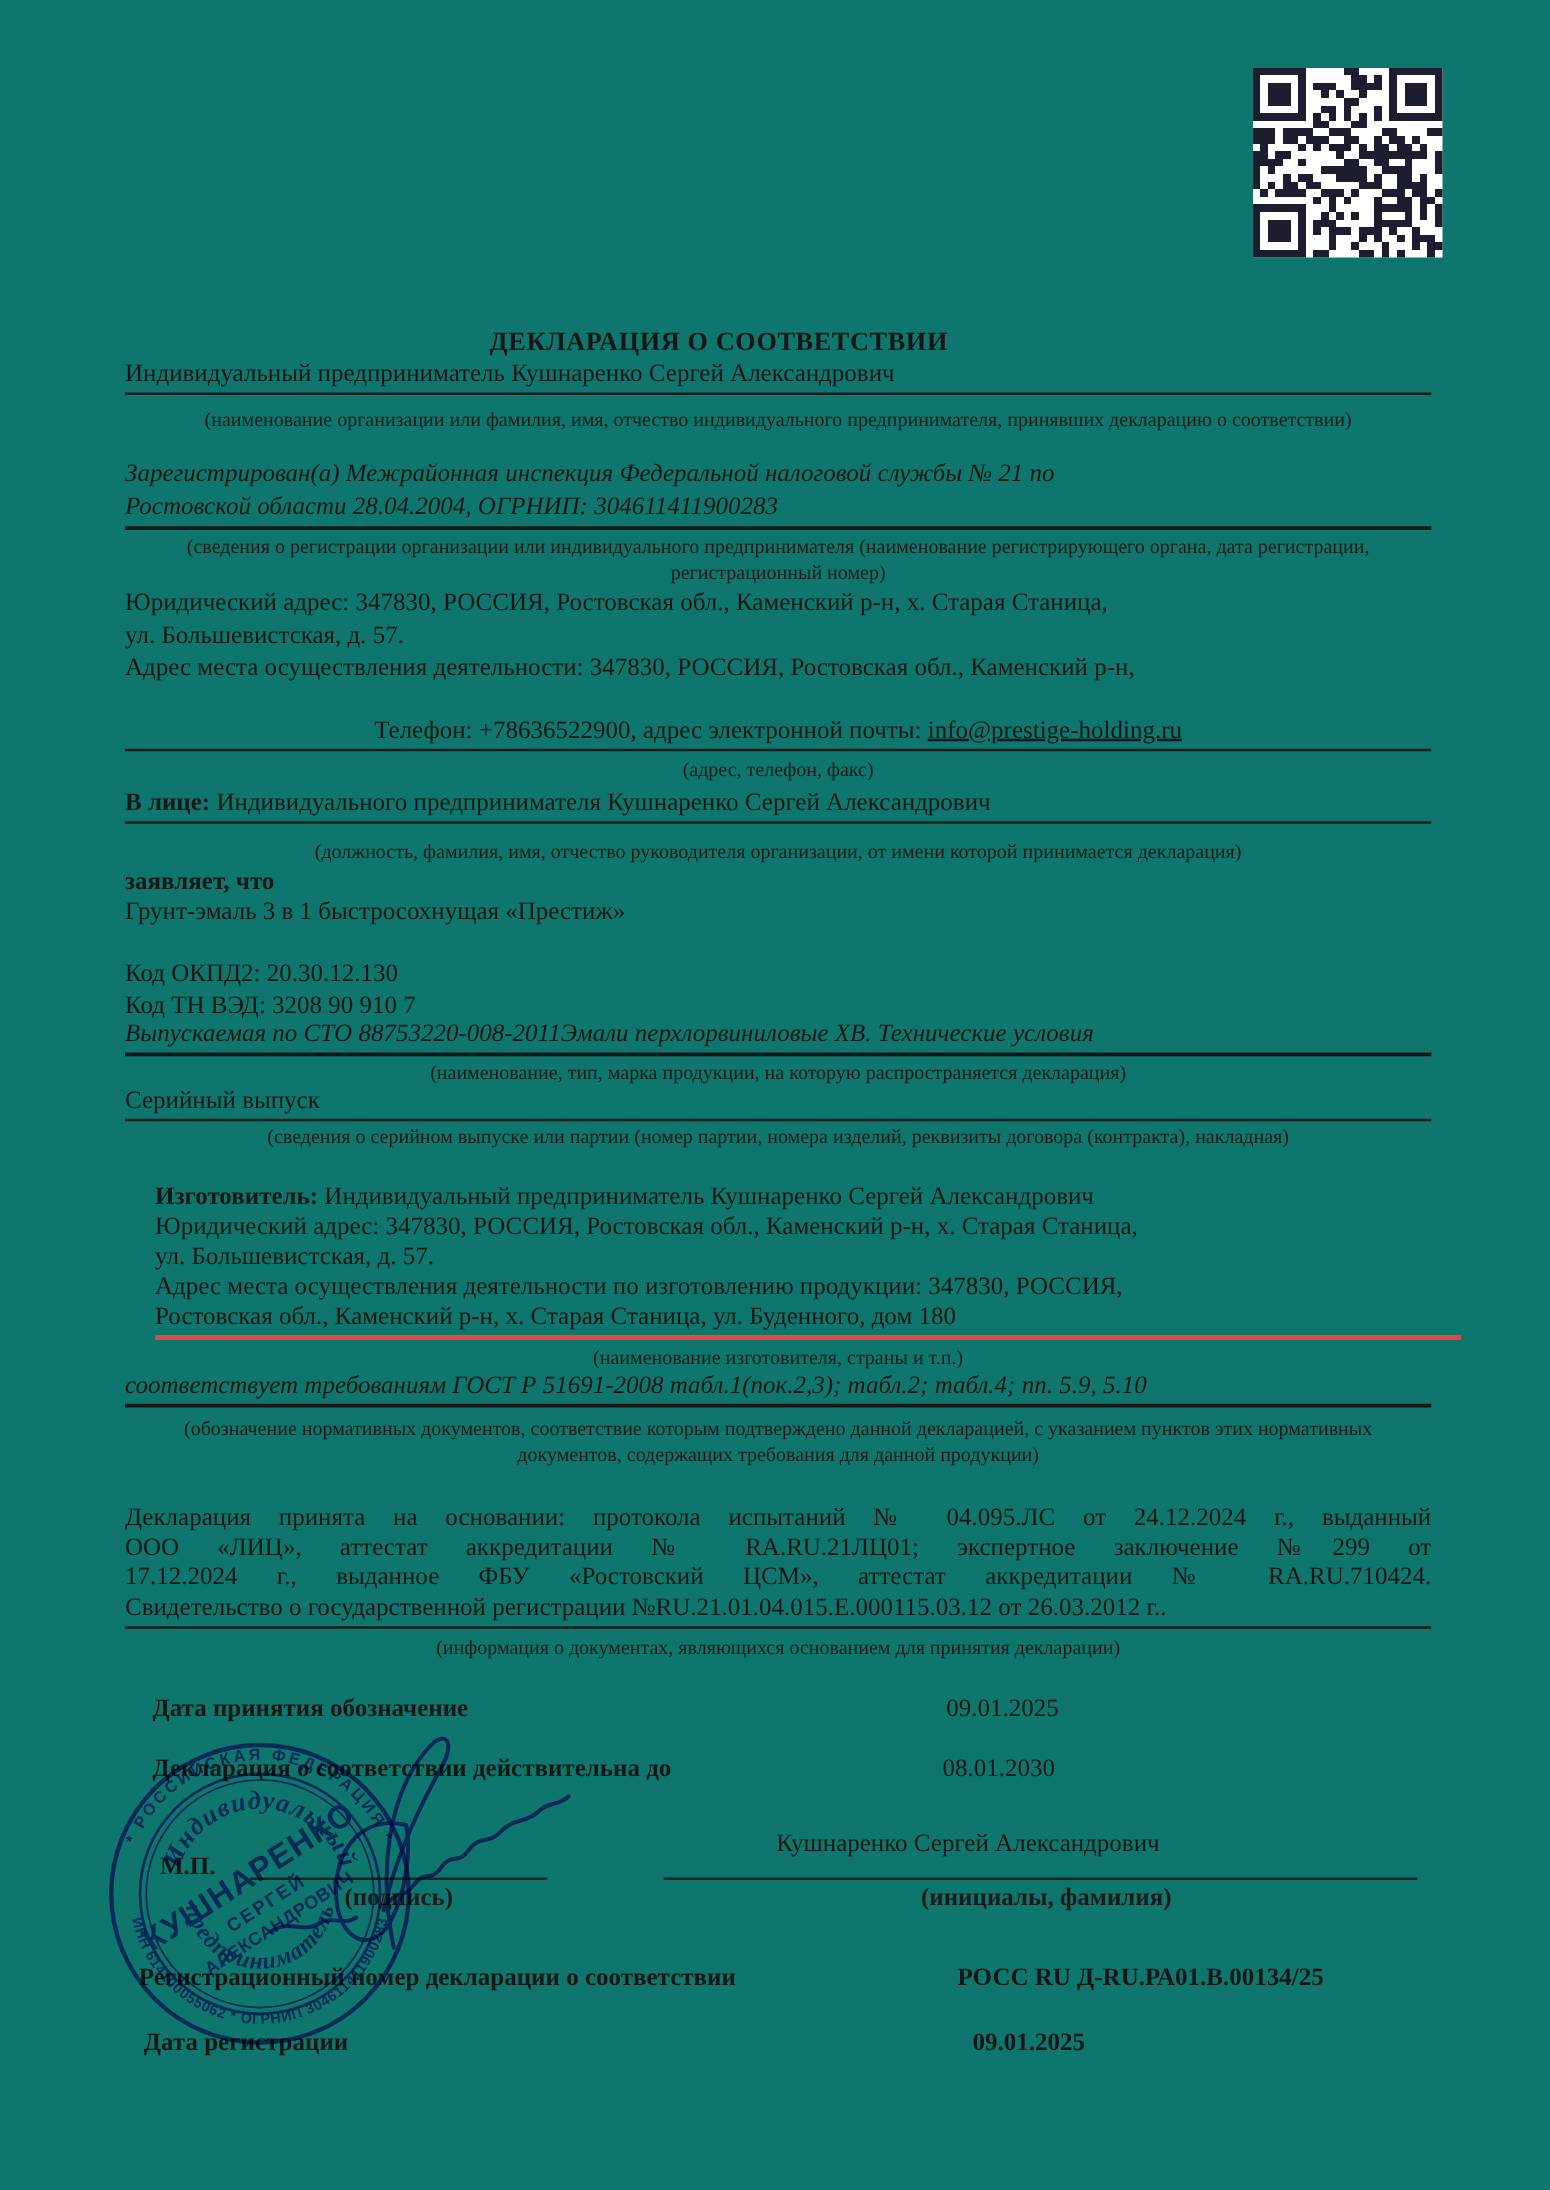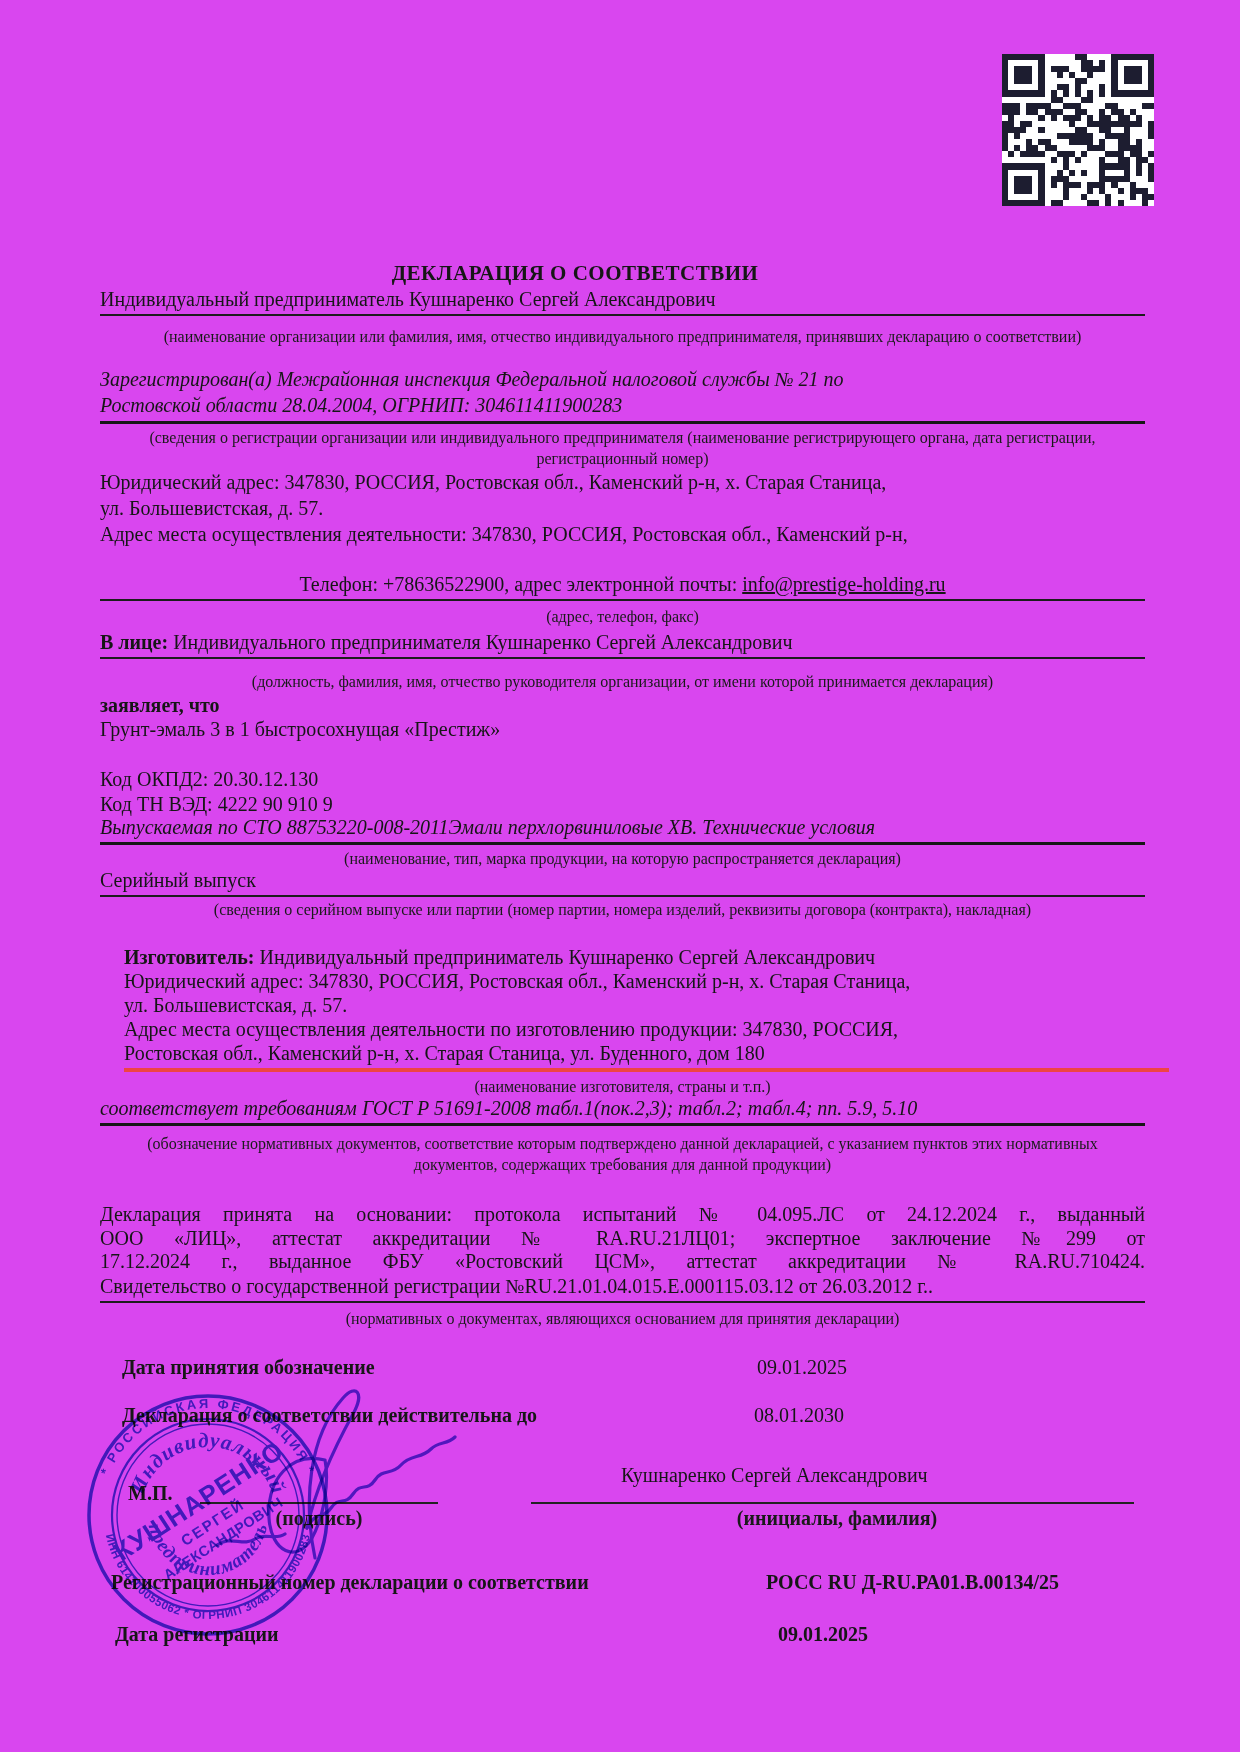--- a/index.html
+++ b/index.html
@@ -1,17 +1,17 @@
 <!DOCTYPE html>
 <html><head>
 <meta charset="utf-8">
 <style>
   html,body{margin:0;padding:0;background:#e8e8e8;}
   .page{
-    position:relative;width:1240px;height:1752px;background:#d946ef;
+    position:relative;width:1240px;height:1752px;background:#0f766e;
     margin:0 auto;overflow:hidden;
     font-family:"Liberation Serif","DejaVu Serif",serif;color:#161616;
   }
   .abs{position:absolute;}
   .line{white-space:nowrap;font-size:20px;line-height:24px;}
   .blk{font-size:20px;}
   .b{font-weight:bold;}
   .rule2{padding-bottom:3px;border-bottom:2px solid #1c1c1c;}
   .rule3{padding-bottom:3px;border-bottom:3px solid #161616;font-style:italic;}
   .rule4{padding-bottom:3px;border-bottom:4px solid #ef4444;margin-left:24px;}
@@ -281,21 +281,21 @@
 
   <div class="abs line rule2" style="left:100px;top:630px;width:1045px;">
     <span class="b">В лице:</span>
     <span>Индивидуального предпринимателя Кушнаренко Сергей Александрович</span>
   </div>
   <div class="abs cap" style="left:100px;top:671px;width:1045px;">(должность, фамилия, имя, отчество руководителя организации, от имени которой принимается декларация)</div>
 
   <div class="abs line b" style="left:100px;top:693px;">заявляет, что</div>
   <div class="abs line" style="left:100px;top:717px;">Грунт-эмаль 3 в 1 быстросохнущая «Престиж»</div>
   <div class="abs line" style="left:100px;top:767px;">Код ОКПД2: 20.30.12.130</div>
-  <div class="abs line" style="left:100px;top:792px;">Код ТН ВЭД: 4222 90 910 9</div>
+  <div class="abs line" style="left:100px;top:792px;">Код ТН ВЭД: 3208 90 910 7</div>
   <div class="abs line rule3" style="left:100px;top:815px;width:1045px;">Выпускаемая по СТО 88753220-008-2011Эмали перхлорвиниловые ХВ. Технические условия</div>
   <div class="abs cap" style="left:100px;top:848px;width:1045px;">(наименование, тип, марка продукции, на которую распространяется декларация)</div>
   <div class="abs line rule2" style="left:100px;top:868px;width:1045px;">Серийный выпуск</div>
   <div class="abs cap" style="left:100px;top:899px;width:1045px;">(сведения о серийном выпуске или партии (номер партии, номера изделий, реквизиты договора (контракта), накладная)</div>
 
   <div class="abs blk lh24 rule4" style="left:100px;top:945px;width:1045px;">
     <div class="line">
       <span class="b">Изготовитель:</span>
       <span>Индивидуальный предприниматель Кушнаренко Сергей Александрович</span>
     </div>
@@ -308,21 +308,21 @@
 
   <div class="abs line rule3" style="left:100px;top:1096px;width:1045px;">соответствует требованиям ГОСТ Р 51691-2008 табл.1(пок.2,3); табл.2; табл.4; пп. 5.9, 5.10</div>
   <div class="abs cap" style="left:120px;top:1133px;width:1005px;">(обозначение нормативных документов, соответствие которым подтверждено данной декларацией, с указанием пунктов этих нормативных документов, содержащих требования для данной продукции)</div>
 
   <div class="abs blk rule2" style="left:100px;top:1203px;width:1045px;line-height:23.5px;">
     <div class="jl">Декларация принята на основании: протокола испытаний № 04.095.ЛС от 24.12.2024 г., выданный</div>
     <div class="jl">ООО «ЛИЦ», аттестат аккредитации № RA.RU.21ЛЦ01; экспертное заключение №299 от</div>
     <div class="jl">17.12.2024 г., выданное ФБУ «Ростовский ЦСМ», аттестат аккредитации № RA.RU.710424.</div>
     <div class="line">Свидетельство о государственной регистрации  №RU.21.01.04.015.Е.000115.03.12 от 26.03.2012 г..</div>
   </div>
-  <div class="abs cap" style="left:100px;top:1308px;width:1045px;">(нормативных о документах, являющихся основанием для принятия декларации)</div>
+  <div class="abs cap" style="left:100px;top:1308px;width:1045px;">(информация о документах, являющихся основанием для принятия декларации)</div>
 
   <div class="abs fieldval b" style="left:122px;top:1356px;">Дата принятия обозначение</div>
   <div class="abs fieldval" style="left:757px;top:1356px;">09.01.2025</div>
 
   <div class="abs fieldval b" style="left:122px;top:1404px;">Декларация о соответствии действительна до</div>
   <div class="abs fieldval" style="left:754px;top:1404px;">08.01.2030</div>
 
   <div class="abs fieldval" style="left:621px;top:1464px;">Кушнаренко Сергей Александрович</div>
   <div class="abs fieldval b" style="left:128px;top:1482px;">М.П.</div>
   <div class="hr" style="left:200px;top:1502px;width:238px;"></div>

